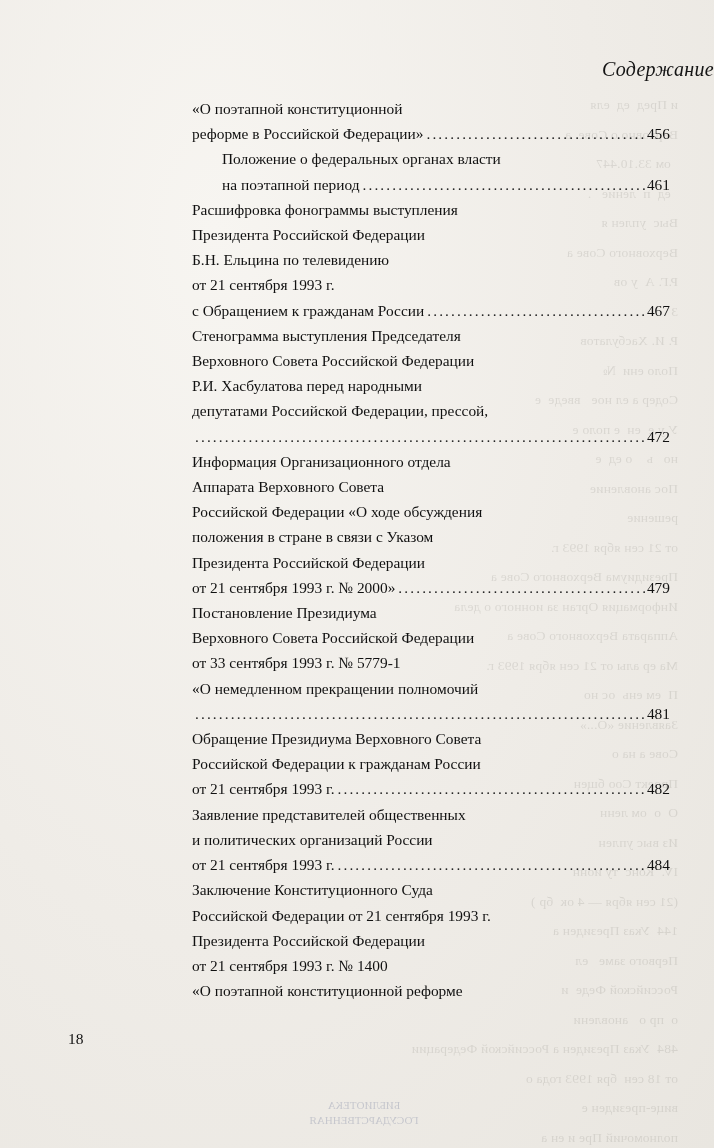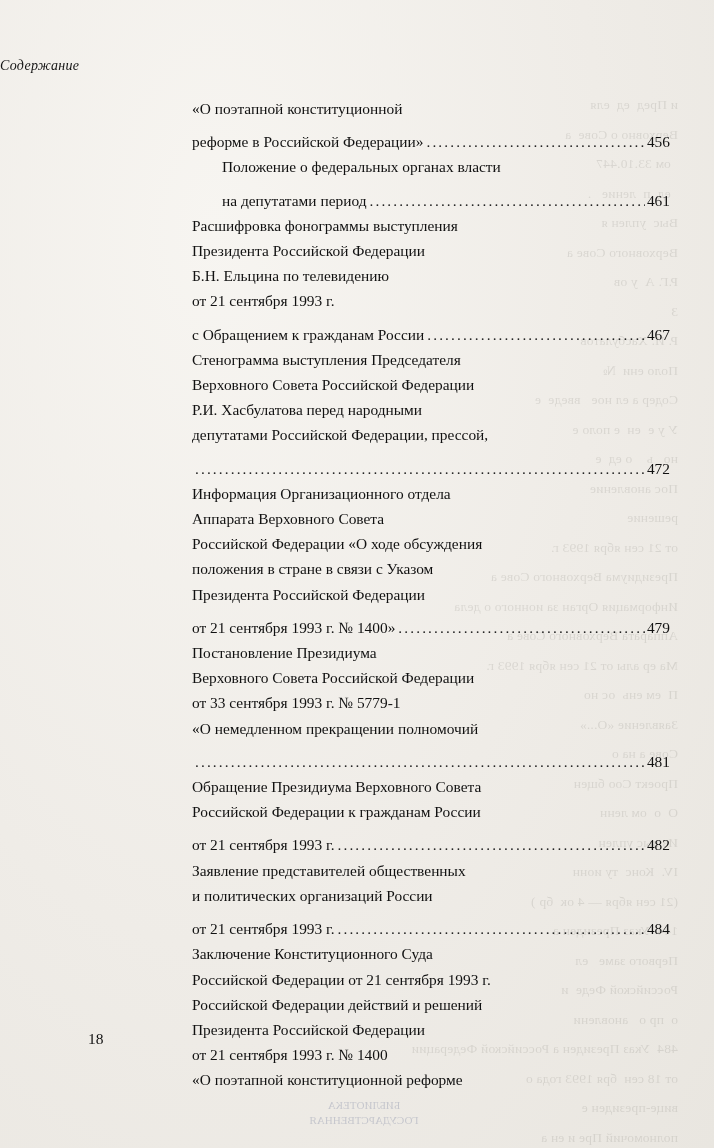--- a/index.html
+++ b/index.html
@@ -36,23 +36,23 @@
     transform: scaleX(-1);
     pointer-events: none;
     white-space: pre-wrap;
     font-family: "Liberation Serif", serif;
   }
   .running-head {
     position: absolute;
     top: 58px;
     left: 0;
     right: 0;
-    text-align: left;
+    text-align: right;
     font-style: italic;
-    font-size: 14px;
+    font-size: 20px;
     color: #141414;
     letter-spacing: 0.3px;
   }
   .toc {
     position: absolute;
     top: 96px;
     left: 192px;
     width: 478px;
   }
   .entry {
@@ -67,42 +67,41 @@
     font-family: Liberation Serif, serif;
   }
   .line {
     display: block;
     white-space: nowrap;
   }
   .lastline {
     display: flex;
     align-items: flex-end;
     width: 100%;
-    margin-top: 8px;
   }
   .lastline .txt {
     white-space: nowrap;
   }
   .leader {
     flex: 1 1 auto;
     overflow: hidden;
     white-space: nowrap;
     letter-spacing: 2.1px;
     color: #222;
     margin: 0 2px 0 3px;
     font-size: 15.4px;
   }
   .pg {
     white-space: nowrap;
     font-size: 15.4px;
     color: #111;
   }
   .folio {
     position: absolute;
-    left: 88px;
+    left: 68px;
     top: 1030px;
     font-size: 15.5px;
     color: #111;
   }
   .stamp {
     position: absolute;
     left: 300px;
     top: 1098px;
     width: 128px;
     height: 44px;
@@ -168,21 +167,21 @@
         <span class="line">«О поэтапной конституционной</span>
         <span class="lastline">
           <span class="txt">реформе в Российской Федерации»</span>
           <span class="leader">........................................................................................................................</span>
           <span class="pg">456</span>
         </span>
       </div>
       <div class="entry indent">
         <span class="line">Положение о федеральных органах власти</span>
         <span class="lastline">
-          <span class="txt">на депутатами период</span>
+          <span class="txt">на поэтапной период</span>
           <span class="leader">........................................................................................................................</span>
           <span class="pg">461</span>
         </span>
       </div>
       <div class="entry">
         <span class="line">Расшифровка фонограммы выступления</span>
         <span class="line">Президента Российской Федерации</span>
         <span class="line">Б.Н. Ельцина по телевидению</span>
         <span class="line">от 21 сентября 1993 г.</span>
         <span class="lastline">
@@ -201,21 +200,21 @@
           <span class="pg">472</span>
         </span>
       </div>
       <div class="entry">
         <span class="line">Информация Организационного отдела</span>
         <span class="line">Аппарата Верховного Совета</span>
         <span class="line">Российской Федерации «О ходе обсуждения</span>
         <span class="line">положения в стране в связи с Указом</span>
         <span class="line">Президента Российской Федерации</span>
         <span class="lastline">
-          <span class="txt">от 21 сентября 1993 г. № 1400»</span>
+          <span class="txt">от 21 сентября 1993 г. № 2000»</span>
           <span class="leader">........................................................................................................................</span>
           <span class="pg">479</span>
         </span>
       </div>
       <div class="entry">
         <span class="line">Постановление Президиума</span>
         <span class="line">Верховного Совета Российской Федерации</span>
         <span class="line">от 33 сентября 1993 г. № 5779-1</span>
         <span class="line">«О немедленном прекращении полномочий</span>
         <span class="lastline">
@@ -237,21 +236,20 @@
         <span class="line">и политических организаций России</span>
         <span class="lastline">
           <span class="txt">от 21 сентября 1993 г.</span>
           <span class="leader">........................................................................................................................</span>
           <span class="pg">484</span>
         </span>
       </div>
       <div class="entry">
         <span class="line">Заключение Конституционного Суда</span>
         <span class="line">Российской Федерации от 21 сентября 1993 г.</span>
-        <span class="line">Российской Федерации действий и решений</span>
         <span class="line">Президента Российской Федерации</span>
         <span class="line">от 21 сентября 1993 г. № 1400</span>
         <span class="line">«О поэтапной конституционной реформе</span>
       </div>
     </div>
 
   <div class="folio">18</div>
 
   <div class="stamp">
     <div>БИБЛИОТЕКА</div>

